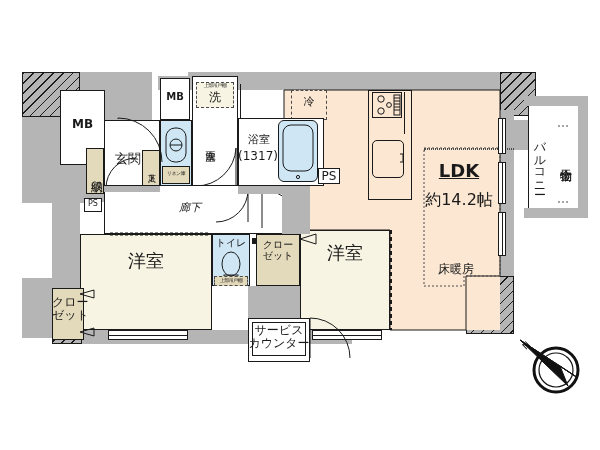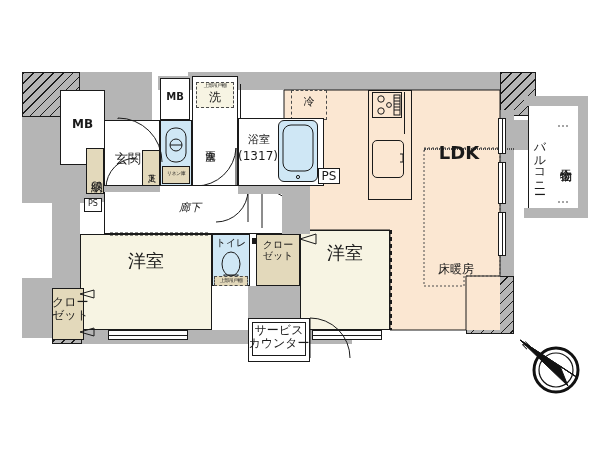--- a/index.html
+++ b/index.html
@@ -83,21 +83,22 @@
   <svg class="b" style="left:0;top:0;width:600px;height:450px;pointer-events:none;">
     <polyline class="stroke" points="284,90 500,90 500,276 466,276 466,330 390,330 390,230 284,230 284,90"></polyline>
   </svg>
 
   <div class="b dot" style="left:424px;top:148px;width:148px;height:0px;"></div>
   <svg class="b" style="left:0;top:0;width:600px;height:450px;pointer-events:none;">
     <polyline style="fill:none;stroke:#4a4a4a;stroke-width:1;stroke-dasharray:2 2" points="424,148 500,148 500,276 464,276 464,286 424,286 424,148"></polyline>
   </svg>
   <div class="lb t9" style="left:428px;top:263px;width:56px;">床暖房</div>
 
-  <div class="lb t18 bold" style="left:424px;top:144px;width:70px;">LDK</div>
+  <div class="lb t18 bold" style="left:424px;top:162px;width:70px;text-decoration:underline;">LDK</div>
+  <div class="lb t16" style="left:404px;top:192px;width:110px;">約14.2帖</div>
 
   <div class="b thin" style="left:368px;top:90px;width:44px;height:110px;"></div>
 
   <div class="b thin" style="left:372px;top:92px;width:30px;height:26px;"></div>
   <svg class="b" style="left:372px;top:92px;width:30px;height:26px;">
     <circle class="stroke" cx="9" cy="7" r="3.2"></circle>
     <circle class="stroke" cx="9" cy="19" r="3.2"></circle>
     <circle class="stroke" cx="17" cy="13" r="2.4"></circle>
     <rect class="stroke" x="22" y="3" width="6" height="20"></rect>
     <line class="stroke" x1="22" y1="6" x2="28" y2="6"></line>

